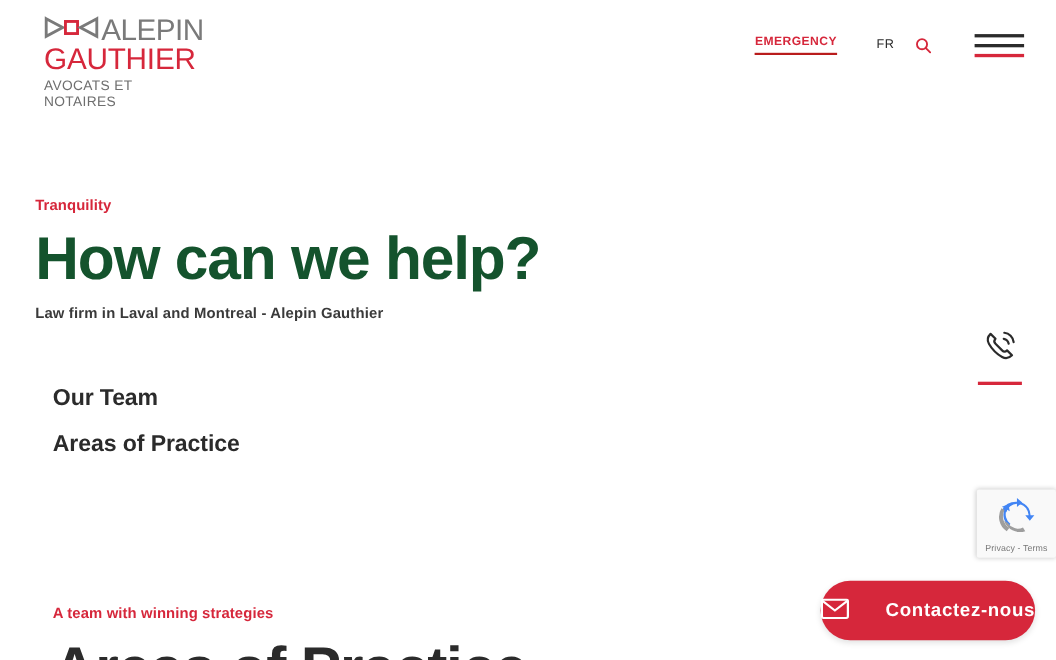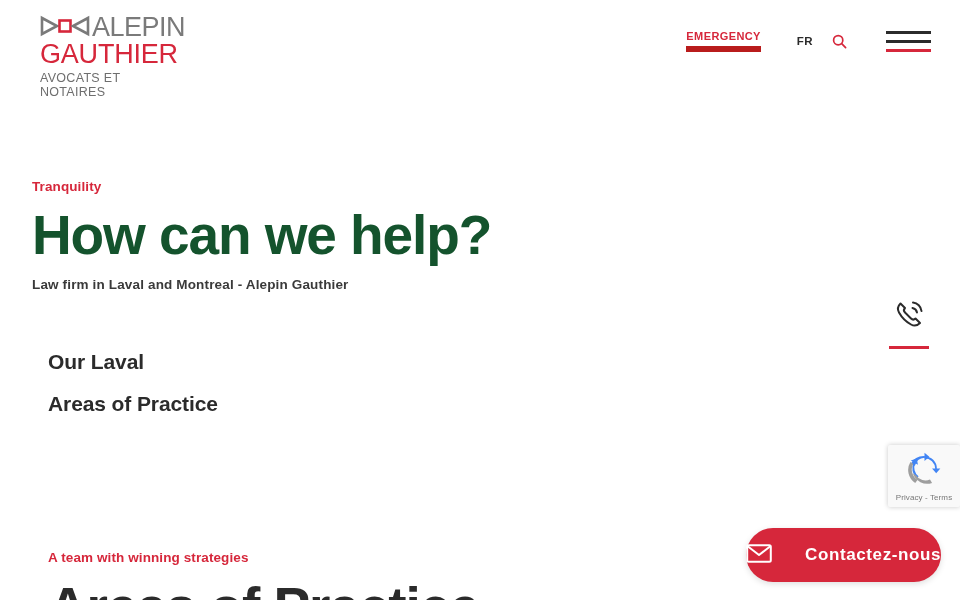--- a/index.html
+++ b/index.html
@@ -80,29 +80,29 @@
     display: flex;
     align-items: center;
     gap: 0;
   }
 
   .nav-emergency {
     font-size: 11px;
     font-weight: 700;
     letter-spacing: 0.4px;
     color: #d6273b;
-    border-bottom: 6px solid #b91c1c;
+    border-bottom: 2px solid #b91c1c;
     padding-bottom: 3px;
     cursor: pointer;
     line-height: 13px;
   }
 
   .nav-lang {
     font-size: 11.5px;
-    font-weight: 700;
+    font-weight: 400;
     letter-spacing: 0.4px;
     color: #2b2b2b;
     margin-left: 19px;
     cursor: pointer;
     line-height: 13px;
     padding-left: 17px;
   }
 
   .nav-search {
     margin-left: 19px;
@@ -320,21 +320,21 @@
   </nav>
 </header>
 
 <section class="hero">
   <div class="eyebrow">Tranquility</div>
   <h1 class="hero-title">How can we help?</h1>
   <div class="hero-sub">Law firm in Laval and Montreal - Alepin Gauthier</div>
 </section>
 
 <nav class="quicklinks">
-  <a class="quicklink">Our Laval</a>
+  <a class="quicklink">Our Team</a>
   <a class="quicklink">Areas of Practice</a>
 </nav>
 
 <section class="section-two">
   <div class="eyebrow">A team with winning strategies</div>
   <h2 class="section-two-title">Areas of Practice</h2>
 </section>
 
 <div class="phone-widget">
   <span>

